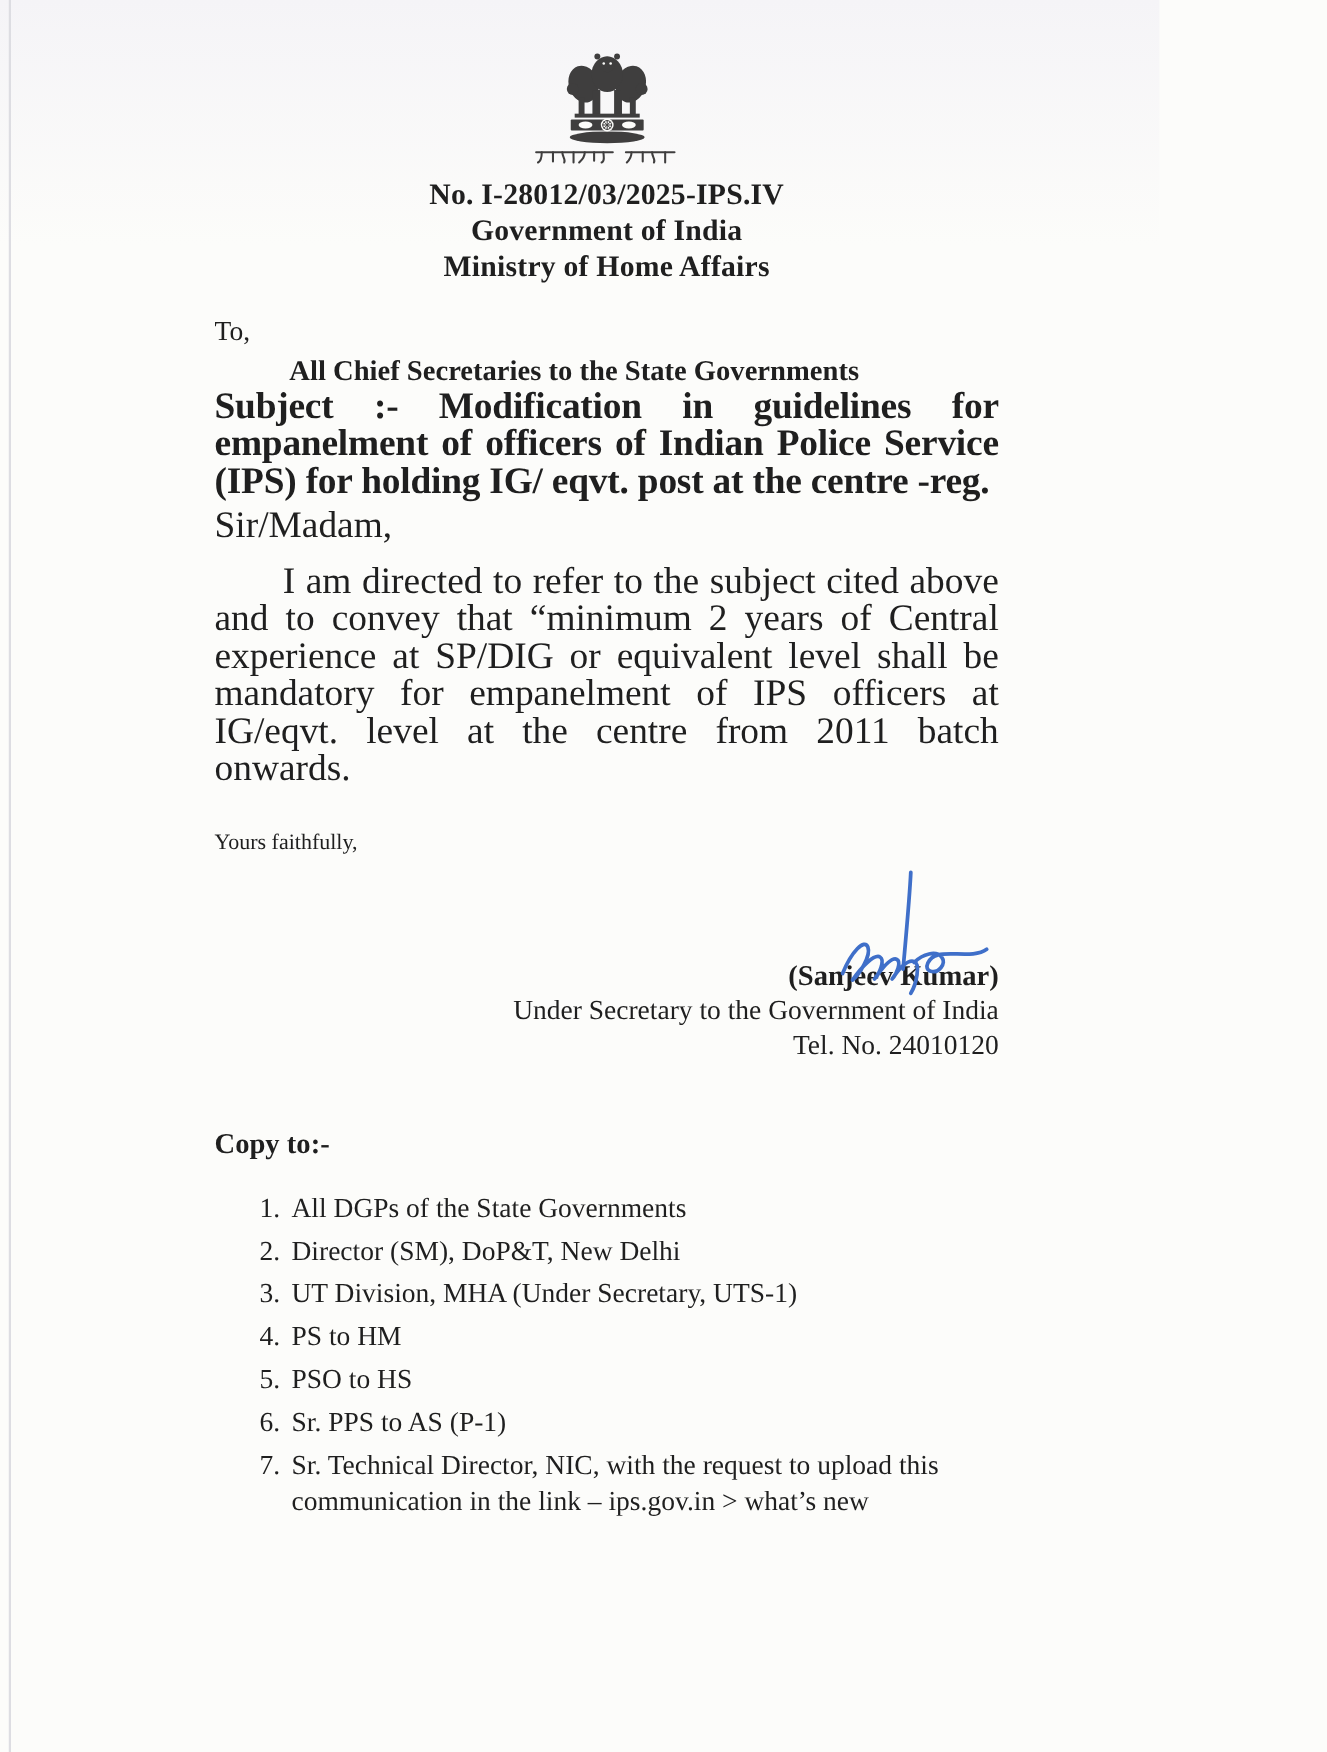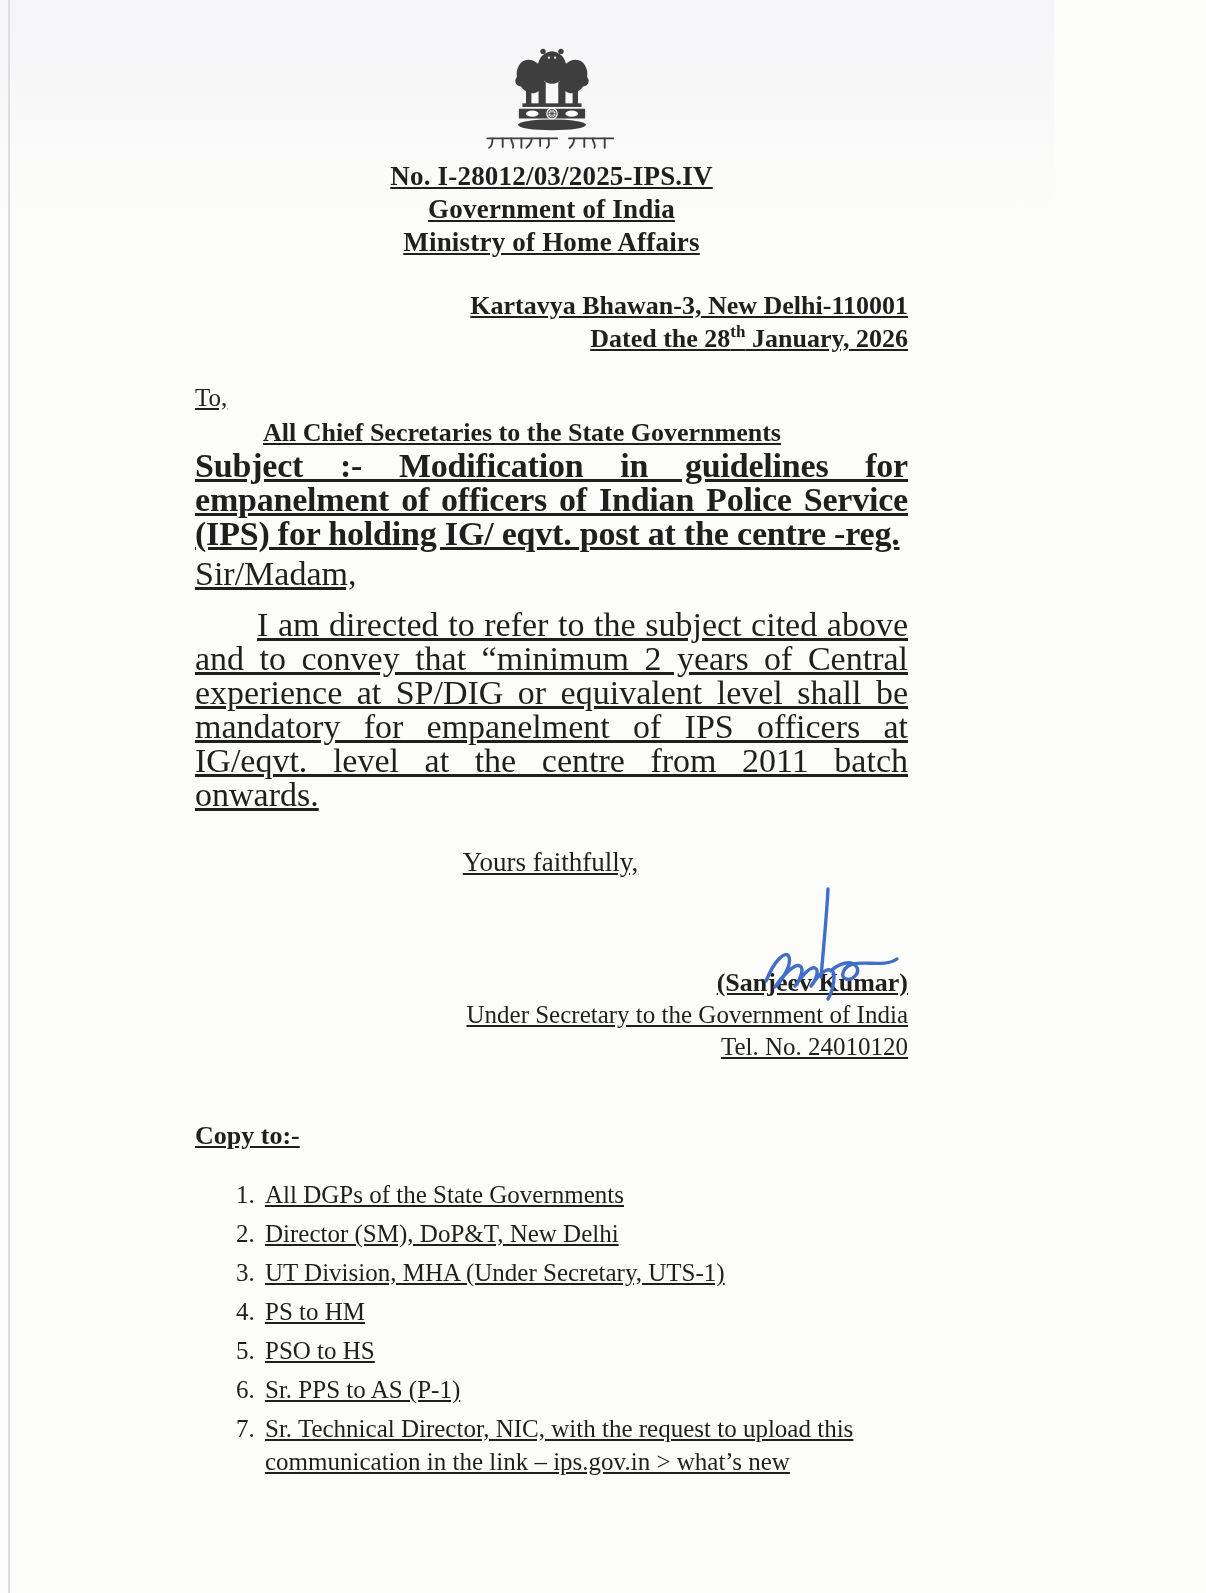--- a/index.html
+++ b/index.html
@@ -8,21 +8,20 @@
     background: #fcfcfa;
     font-family: "Liberation Serif", "DejaVu Serif", serif;
     color: #1f1f1f;
   }
   .page {
     position: relative;
     width: 1054px;
     height: 1593px;
     background: linear-gradient(180deg, #f5f4f7 0%, #fcfcfa 14%, #fcfcfa 100%);
     overflow: hidden;
-    text-decoration: underline;
   }
   .scan-edge {
     position: absolute;
     left: 8px; top: 0;
     width: 2px; height: 100%;
     background: #dddde2;
   }
   .content {
     position: relative;
     padding: 0 146px 0 195px; 
@@ -64,21 +63,21 @@
   .para {
     font-size: 34px;
     line-height: 34px;
     text-align: justify;
     word-spacing: 1px;
   }
   .para1 { margin-top: 18px; text-indent: 62px; }
   .para2 { margin-top: 24px; }
   .num-gap { display: inline-block; width: 40px; }
 
-  .valediction { margin-top: 12px; font-size: 27px; line-height: 33px; text-align: center; padding-right: 2px; }
+  .valediction { margin-top: 12px; font-size: 20px; line-height: 33px; text-align: left; padding-right: 2px; }
 
   .sig-block { position: relative; margin-top: 88px; text-align: right; }
   .signature-svg { position: absolute; right: 8px; top: -82px; }
   .sig-name { font-size: 26px; font-weight: bold; line-height: 32px; }
   .sig-title { font-size: 25px; line-height: 32px; }
   .sig-tel { font-size: 25px; line-height: 32px; }
 
   .copy-label { margin-top: 56px; font-size: 26px; font-weight: bold; line-height: 33px; }
   ol.copy-list {
     margin: 26px 0 0 0;
@@ -143,24 +142,20 @@
         </g>
       </svg>
     </div>
 
     <div class="head-block">
       <div>No. I-28012/03/2025-IPS.IV</div>
       <div>Government of India</div>
       <div>Ministry of Home Affairs</div>
     </div>
 
-    <div class="addr-block">
-      <div>Kartavya Bhawan-3, New Delhi-110001</div>
-      <div><span>Dated the 28</span><sup class="th">th</sup><span> January, 2026</span></div>
-    </div>
 
     <div class="to-line">To,</div>
     <div class="addressee">All Chief Secretaries to the State Governments</div>
 
     <div class="subject">Subject :- Modification in guidelines for empanelment of officers of Indian Police Service (IPS) for holding IG/ eqvt. post at the centre -reg.</div>
 
     <div class="salutation">Sir/Madam,</div>
 
     <p class="para para1">I am directed to refer to the subject cited above and to convey that “minimum 2 years of Central experience at SP/DIG or equivalent level shall be mandatory for empanelment of IPS officers at IG/eqvt. level at the centre from 2011 batch onwards.</p>
 

